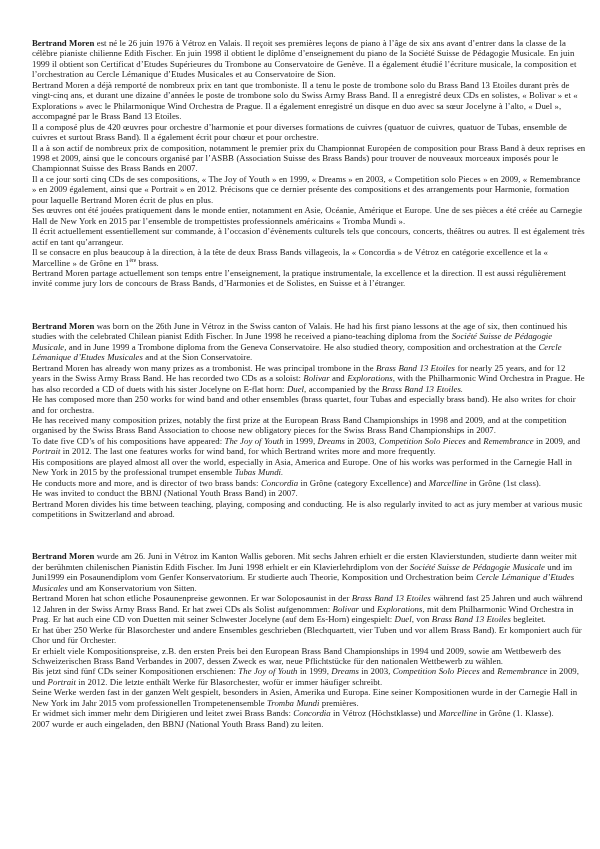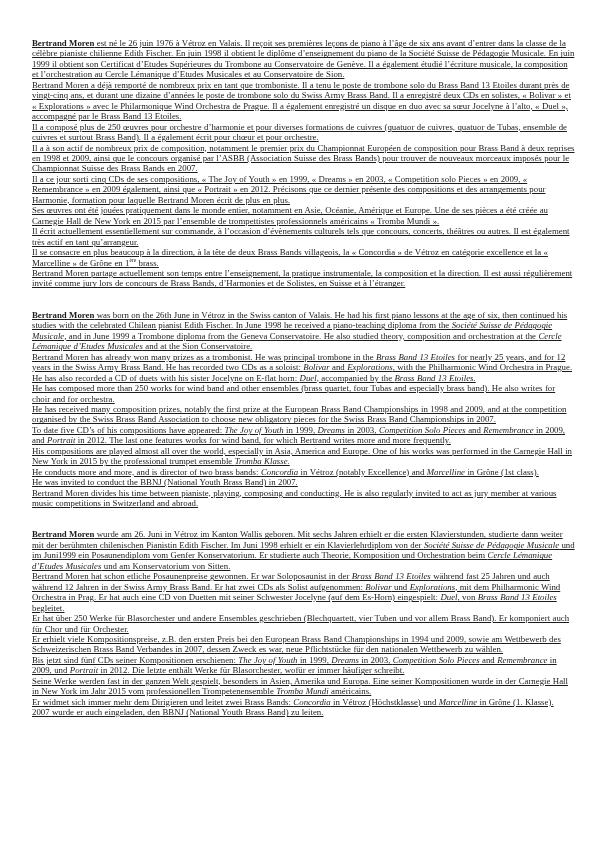--- a/index.html
+++ b/index.html
@@ -11,29 +11,28 @@
     width: 600px;
     height: 849px;
     overflow: hidden;
     font-family: "Liberation Serif", "DejaVu Serif", serif;
     color: #1c1c1c;
   }
   .page {
     box-sizing: border-box;
     width: 600px;
     height: 849px;
-    padding: 38px 25px 20px 32px;
+    padding: 38px 14px 20px 32px;
     background: #ffffff;
-    text-decoration: underline;
   }
   .bio-block {
     margin: 0;
   }
   .bio-block + .bio-block {
-    margin-top: 21px;
+    margin-top: 32px;
   }
   .bio-block p.para {
     margin: 0;
     font-size: 8.8px;
     line-height: 10.45px;
     text-align: left;
     word-spacing: 0.2px;
   }
   .bio-block p.para .seg-b { font-weight: bold; }
   .bio-block p.para .seg-i { font-style: italic; }
@@ -43,42 +42,42 @@
     vertical-align: super;
   }
 </style>
 </head>
 <body>
 
 <div class="page">
   <section class="bio-block">
       <p class="para"><span class="seg-b ">Bertrand Moren</span><span class=""> est né le 26 juin 1976 à Vétroz en Valais. Il reçoit ses premières leçons de piano à l’âge de six ans avant d’entrer dans la classe de la célèbre pianiste chilienne Edith Fischer. En juin 1998 il obtient le diplôme d’enseignement du piano de la Société Suisse de Pédagogie Musicale. En juin 1999 il obtient son Certificat d’Etudes Supérieures du Trombone au Conservatoire de Genève. Il a également étudié l’écriture musicale, la composition et l’orchestration au Cercle Lémanique d’Etudes Musicales et au Conservatoire de Sion.</span></p>
       <p class="para"><span class="">Bertrand Moren a déjà remporté de nombreux prix en tant que tromboniste. Il a tenu le poste de trombone solo du Brass Band 13 Etoiles durant près de vingt-cinq ans, et durant une dizaine d’années le poste de trombone solo du Swiss Army Brass Band. Il a enregistré deux CDs en solistes, « Bolivar » et « Explorations » avec le Philarmonique Wind Orchestra de Prague. Il a également enregistré un disque en duo avec sa sœur Jocelyne à l’alto, « Duel », accompagné par le Brass Band 13 Etoiles.</span></p>
-      <p class="para"><span class="">Il a composé plus de 250 œuvres pour orchestre d’harmonie et pour diverses formations de cuivres (quatuor de cuivres, quatuor de Tubas, ensemble de cuivres et surtout Brass Band). Il a également écrit pour chœur et pour orchestre.</span></p>
+      <p class="para"><span class="">Il a composé plus de 420 œuvres pour orchestre d’harmonie et pour diverses formations de cuivres (quatuor de cuivres, quatuor de Tubas, ensemble de cuivres et surtout Brass Band). Il a également écrit pour chœur et pour orchestre.</span></p>
       <p class="para"><span class="">Il a à son actif de nombreux prix de composition, notamment le premier prix du Championnat Européen de composition pour Brass Band à deux reprises en 1998 et 2009, ainsi que le concours organisé par l’ASBB (Association Suisse des Brass Bands) pour trouver de nouveaux morceaux imposés pour le Championnat Suisse des Brass Bands en 2007.</span></p>
       <p class="para"><span class="">Il a ce jour sorti cinq CDs de ses compositions, « The Joy of Youth » en 1999, « Dreams » en 2003, « Competition solo Pieces » en 2009, « Remembrance » en 2009 également, ainsi que « Portrait » en 2012. Précisons que ce dernier présente des compositions et des arrangements pour Harmonie, formation pour laquelle Bertrand Moren écrit de plus en plus.</span></p>
       <p class="para"><span class="">Ses œuvres ont été jouées pratiquement dans le monde entier, notamment en Asie, Océanie, Amérique et Europe. Une de ses pièces a été créée au Carnegie Hall de New York en 2015 par l’ensemble de trompettistes professionnels américains « Tromba Mundi ».</span></p>
       <p class="para"><span class="">Il écrit actuellement essentiellement sur commande, à l’occasion d’évènements culturels tels que concours, concerts, théâtres ou autres. Il est également très actif en tant qu’arrangeur.</span></p>
       <p class="para"><span class="">Il se consacre en plus beaucoup à la direction, à la tête de deux Brass Bands villageois, la « Concordia » de Vétroz en catégorie excellence et la « Marcelline » de Grône en 1</span><sup class="">ère</sup><span class=""> brass.</span></p>
-      <p class="para"><span class="">Bertrand Moren partage actuellement son temps entre l’enseignement, la pratique instrumentale, la composition et la direction. Il est aussi régulièrement invité comme jury lors de concours de Brass Bands, d’Harmonies et de Solistes, en Suisse et à l’étranger.</span></p>
+      <p class="para"><span class="">Bertrand Moren partage actuellement son temps entre l’enseignement, la pratique instrumentale, la excellence et la direction. Il est aussi régulièrement invité comme jury lors de concours de Brass Bands, d’Harmonies et de Solistes, en Suisse et à l’étranger.</span></p>
     </section>
   <section class="bio-block">
       <p class="para"><span class="seg-b ">Bertrand Moren</span><span class=""> was born on the 26th June in Vétroz in the Swiss canton of Valais. He had his first piano lessons at the age of six, then continued his studies with the celebrated Chilean pianist Edith Fischer. In June 1998 he received a piano-teaching diploma from the </span><span class="seg-i">Société Suisse de Pédagogie Musicale,</span><span class=""> and in June 1999 a Trombone diploma from the Geneva Conservatoire. He also studied theory, composition and orchestration at the </span><span class="seg-i">Cercle Lémanique d’Etudes Musicales</span><span class=""> and at the Sion Conservatoire.</span></p>
       <p class="para"><span class="">Bertrand Moren has already won many prizes as a trombonist. He was principal trombone in the </span><span class="seg-i">Brass Band 13 Etoiles</span><span class=""> for nearly 25 years, and for 12 years in the Swiss Army Brass Band. He has recorded two CDs as a soloist: </span><span class="seg-i">Bolivar</span><span class=""> and </span><span class="seg-i">Explorations</span><span class="">, with the Philharmonic Wind Orchestra in Prague. He has also recorded a CD of duets with his sister Jocelyne on E-flat horn: </span><span class="seg-i">Duel</span><span class="">, accompanied by the </span><span class="seg-i">Brass Band 13 Etoiles.</span></p>
       <p class="para"><span class="">He has composed more than 250 works for wind band and other ensembles (brass quartet, four Tubas and especially brass band). He also writes for choir and for orchestra.</span></p>
       <p class="para"><span class="">He has received many composition prizes, notably the first prize at the European Brass Band Championships in 1998 and 2009, and at the competition organised by the Swiss Brass Band Association to choose new obligatory pieces for the Swiss Brass Band Championships in 2007.</span></p>
       <p class="para"><span class="">To date five CD’s of his compositions have appeared: </span><span class="seg-i">The Joy of Youth</span><span class=""> in 1999, </span><span class="seg-i">Dreams</span><span class=""> in 2003, </span><span class="seg-i">Competition Solo Pieces</span><span class=""> and </span><span class="seg-i">Remembrance</span><span class=""> in 2009, and </span><span class="seg-i">Portrait</span><span class=""> in 2012. The last one features works for wind band, for which Bertrand writes more and more frequently.</span></p>
-      <p class="para"><span class="">His compositions are played almost all over the world, especially in Asia, America and Europe. One of his works was performed in the Carnegie Hall in New York in 2015 by the professional trumpet ensemble </span><span class="seg-i">Tromba Klasse.</span></p>
-      <p class="para"><span class="">He conducts more and more, and is director of two brass bands: </span><span class="seg-i">Concordia</span><span class=""> in Vétroz (notably Excellence) and </span><span class="seg-i">Marcelline</span><span class=""> in Grône (1st class).</span></p>
+      <p class="para"><span class="">His compositions are played almost all over the world, especially in Asia, America and Europe. One of his works was performed in the Carnegie Hall in New York in 2015 by the professional trumpet ensemble </span><span class="seg-i">Tubas Mundi.</span></p>
+      <p class="para"><span class="">He conducts more and more, and is director of two brass bands: </span><span class="seg-i">Concordia</span><span class=""> in Grône (category Excellence) and </span><span class="seg-i">Marcelline</span><span class=""> in Grône (1st class).</span></p>
       <p class="para"><span class="">He was invited to conduct the BBNJ (National Youth Brass Band) in 2007.</span></p>
-      <p class="para"><span class="">Bertrand Moren divides his time between pianiste, playing, composing and conducting. He is also regularly invited to act as jury member at various music competitions in Switzerland and abroad.</span></p>
+      <p class="para"><span class="">Bertrand Moren divides his time between teaching, playing, composing and conducting. He is also regularly invited to act as jury member at various music competitions in Switzerland and abroad.</span></p>
     </section>
   <section class="bio-block">
       <p class="para"><span class="seg-b ">Bertrand Moren</span><span class=""> wurde am 26. Juni in Vétroz im Kanton Wallis geboren. Mit sechs Jahren erhielt er die ersten Klavierstunden, studierte dann weiter mit der berühmten chilenischen Pianistin Edith Fischer. Im Juni 1998 erhielt er ein Klavierlehrdiplom von der </span><span class="seg-i">Société Suisse de Pédagogie Musicale</span><span class=""> und im Juni1999 ein Posaunendiplom vom Genfer Konservatorium. Er studierte auch Theorie, Komposition und Orchestration beim </span><span class="seg-i">Cercle Lémanique d’Etudes Musicales</span><span class=""> und am Konservatorium von Sitten.</span></p>
       <p class="para"><span class="">Bertrand Moren hat schon etliche Posaunenpreise gewonnen. Er war Soloposaunist in der </span><span class="seg-i">Brass Band 13 Etoiles</span><span class=""> während fast 25 Jahren und auch während 12 Jahren in der Swiss Army Brass Band. Er hat zwei CDs als Solist aufgenommen: </span><span class="seg-i">Bolivar</span><span class=""> und </span><span class="seg-i">Explorations</span><span class="">, mit dem Philharmonic Wind Orchestra in Prag. Er hat auch eine CD von Duetten mit seiner Schwester Jocelyne (auf dem Es-Horn) eingespielt: </span><span class="seg-i">Duel</span><span class="">, von </span><span class="seg-i">Brass Band 13 Etoiles</span><span class=""> begleitet.</span></p>
       <p class="para"><span class="">Er hat über 250 Werke für Blasorchester und andere Ensembles geschrieben (Blechquartett, vier Tuben und vor allem Brass Band). Er komponiert auch für Chor und für Orchester.</span></p>
       <p class="para"><span class="">Er erhielt viele Kompositionspreise, z.B. den ersten Preis bei den European Brass Band Championships in 1994 und 2009, sowie am Wettbewerb des Schweizerischen Brass Band Verbandes in 2007, dessen Zweck es war, neue Pflichtstücke für den nationalen Wettbewerb zu wählen.</span></p>
       <p class="para"><span class="">Bis jetzt sind fünf CDs seiner Kompositionen erschienen: </span><span class="seg-i">The Joy of Youth</span><span class=""> in 1999, </span><span class="seg-i">Dreams</span><span class=""> in 2003, </span><span class="seg-i">Competition Solo Pieces</span><span class=""> and </span><span class="seg-i">Remembrance</span><span class=""> in 2009, und </span><span class="seg-i">Portrait</span><span class=""> in 2012. Die letzte enthält Werke für Blasorchester, wofür er immer häufiger schreibt.</span></p>
-      <p class="para"><span class="">Seine Werke werden fast in der ganzen Welt gespielt, besonders in Asien, Amerika und Europa. Eine seiner Kompositionen wurde in der Carnegie Hall in New York im Jahr 2015 vom professionellen Trompetenensemble </span><span class="seg-i">Tromba Mundi</span><span class=""> américains.</span></p>
+      <p class="para"><span class="">Seine Werke werden fast in der ganzen Welt gespielt, besonders in Asien, Amerika und Europa. Eine seiner Kompositionen wurde in der Carnegie Hall in New York im Jahr 2015 vom professionellen Trompetenensemble </span><span class="seg-i">Tromba Mundi</span><span class=""> premières.</span></p>
       <p class="para"><span class="">Er widmet sich immer mehr dem Dirigieren und leitet zwei Brass Bands: </span><span class="seg-i">Concordia</span><span class=""> in Vétroz (Höchstklasse) und </span><span class="seg-i">Marcelline</span><span class=""> in Grône (1. Klasse).</span></p>
       <p class="para"><span class="">2007 wurde er auch eingeladen, den BBNJ (National Youth Brass Band) zu leiten.</span></p>
     </section>
 </div>
 
 </body></html>

